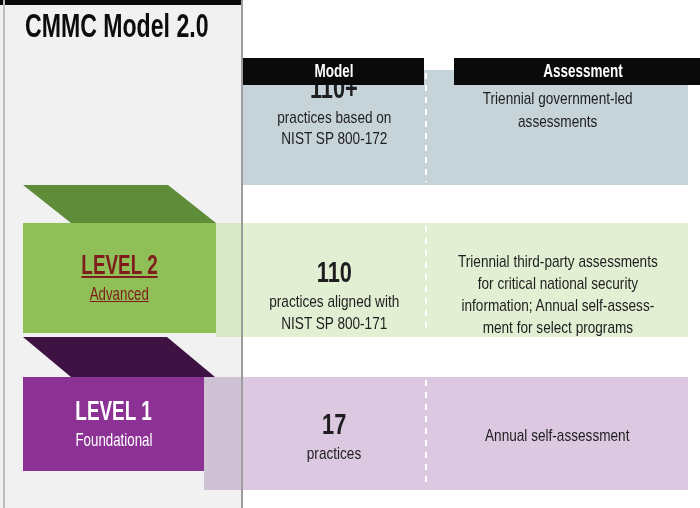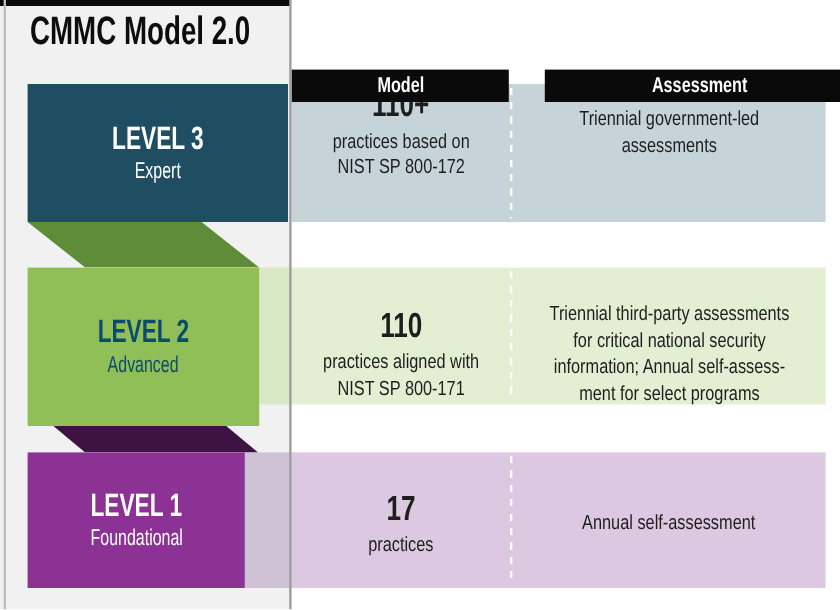--- a/index.html
+++ b/index.html
@@ -34,22 +34,22 @@
 
   .dash{position:absolute;left:425px;width:2px;z-index:2;
         background:repeating-linear-gradient(to bottom,#ffffff 0 6px,rgba(255,255,255,0) 6px 12px);}
   #dash1{top:73px;height:109px;}
   #dash2{top:226px;height:108px;}
   #dash3{top:380px;height:107px;}
 
   .level{position:absolute;left:23px;display:flex;flex-direction:column;align-items:center;
          justify-content:center;text-align:center;z-index:4;}
   #level3{top:70px;width:217px;height:115px;background:#1f4e63;color:#ffffff;}
-  #level2{top:223px;width:193px;height:132px;background:#8fbf56;color:#0c4a6e;}
-  #level1{top:377px;width:181px;height:113px;background:#8c3295;color:#ffffff;}
+  #level2{top:223px;width:193px;height:110px;background:#8fbf56;color:#7f1d1d;text-decoration:underline;}
+  #level1{top:377px;width:181px;height:94px;background:#8c3295;color:#ffffff;}
   .level-name{font-size:27px;font-weight:bold;transform:scaleX(0.70);white-space:nowrap;line-height:1.05;}
   .level-sub{font-size:19px;transform:scaleX(0.70);white-space:nowrap;margin-top:3px;}
 
   .chev{position:absolute;z-index:3;line-height:0;}
   #chev-green{left:23px;top:185px;}
   #chev-purple{left:23px;top:337px;}
 
   .cell{position:absolute;display:flex;flex-direction:column;align-items:center;
         justify-content:center;text-align:center;z-index:2;}
   .model-cell{left:245px;width:178px;}
@@ -94,24 +94,20 @@
     <svg width="193" height="38" viewBox="0 0 193 38">
       <polygon points="0,0 145,0 193,38 48,38" fill="#5e8c39"></polygon>
     </svg>
   </div>
   <div class="chev" id="chev-purple">
     <svg width="192" height="40" viewBox="0 0 192 40">
       <polygon points="0,0 144,0 192,40 48,40" fill="#3e1242"></polygon>
     </svg>
   </div>
 
-  <div class="level" id="level3">
-    <div class="level-name">LEVEL 3</div>
-    <div class="level-sub">Expert</div>
-  </div>
   <div class="level" id="level2">
     <div class="level-name">LEVEL 2</div>
     <div class="level-sub">Advanced</div>
   </div>
   <div class="level" id="level1">
     <div class="level-name">LEVEL 1</div>
     <div class="level-sub">Foundational</div>
   </div>
 
   <div class="cell model-cell" id="mcell1">

